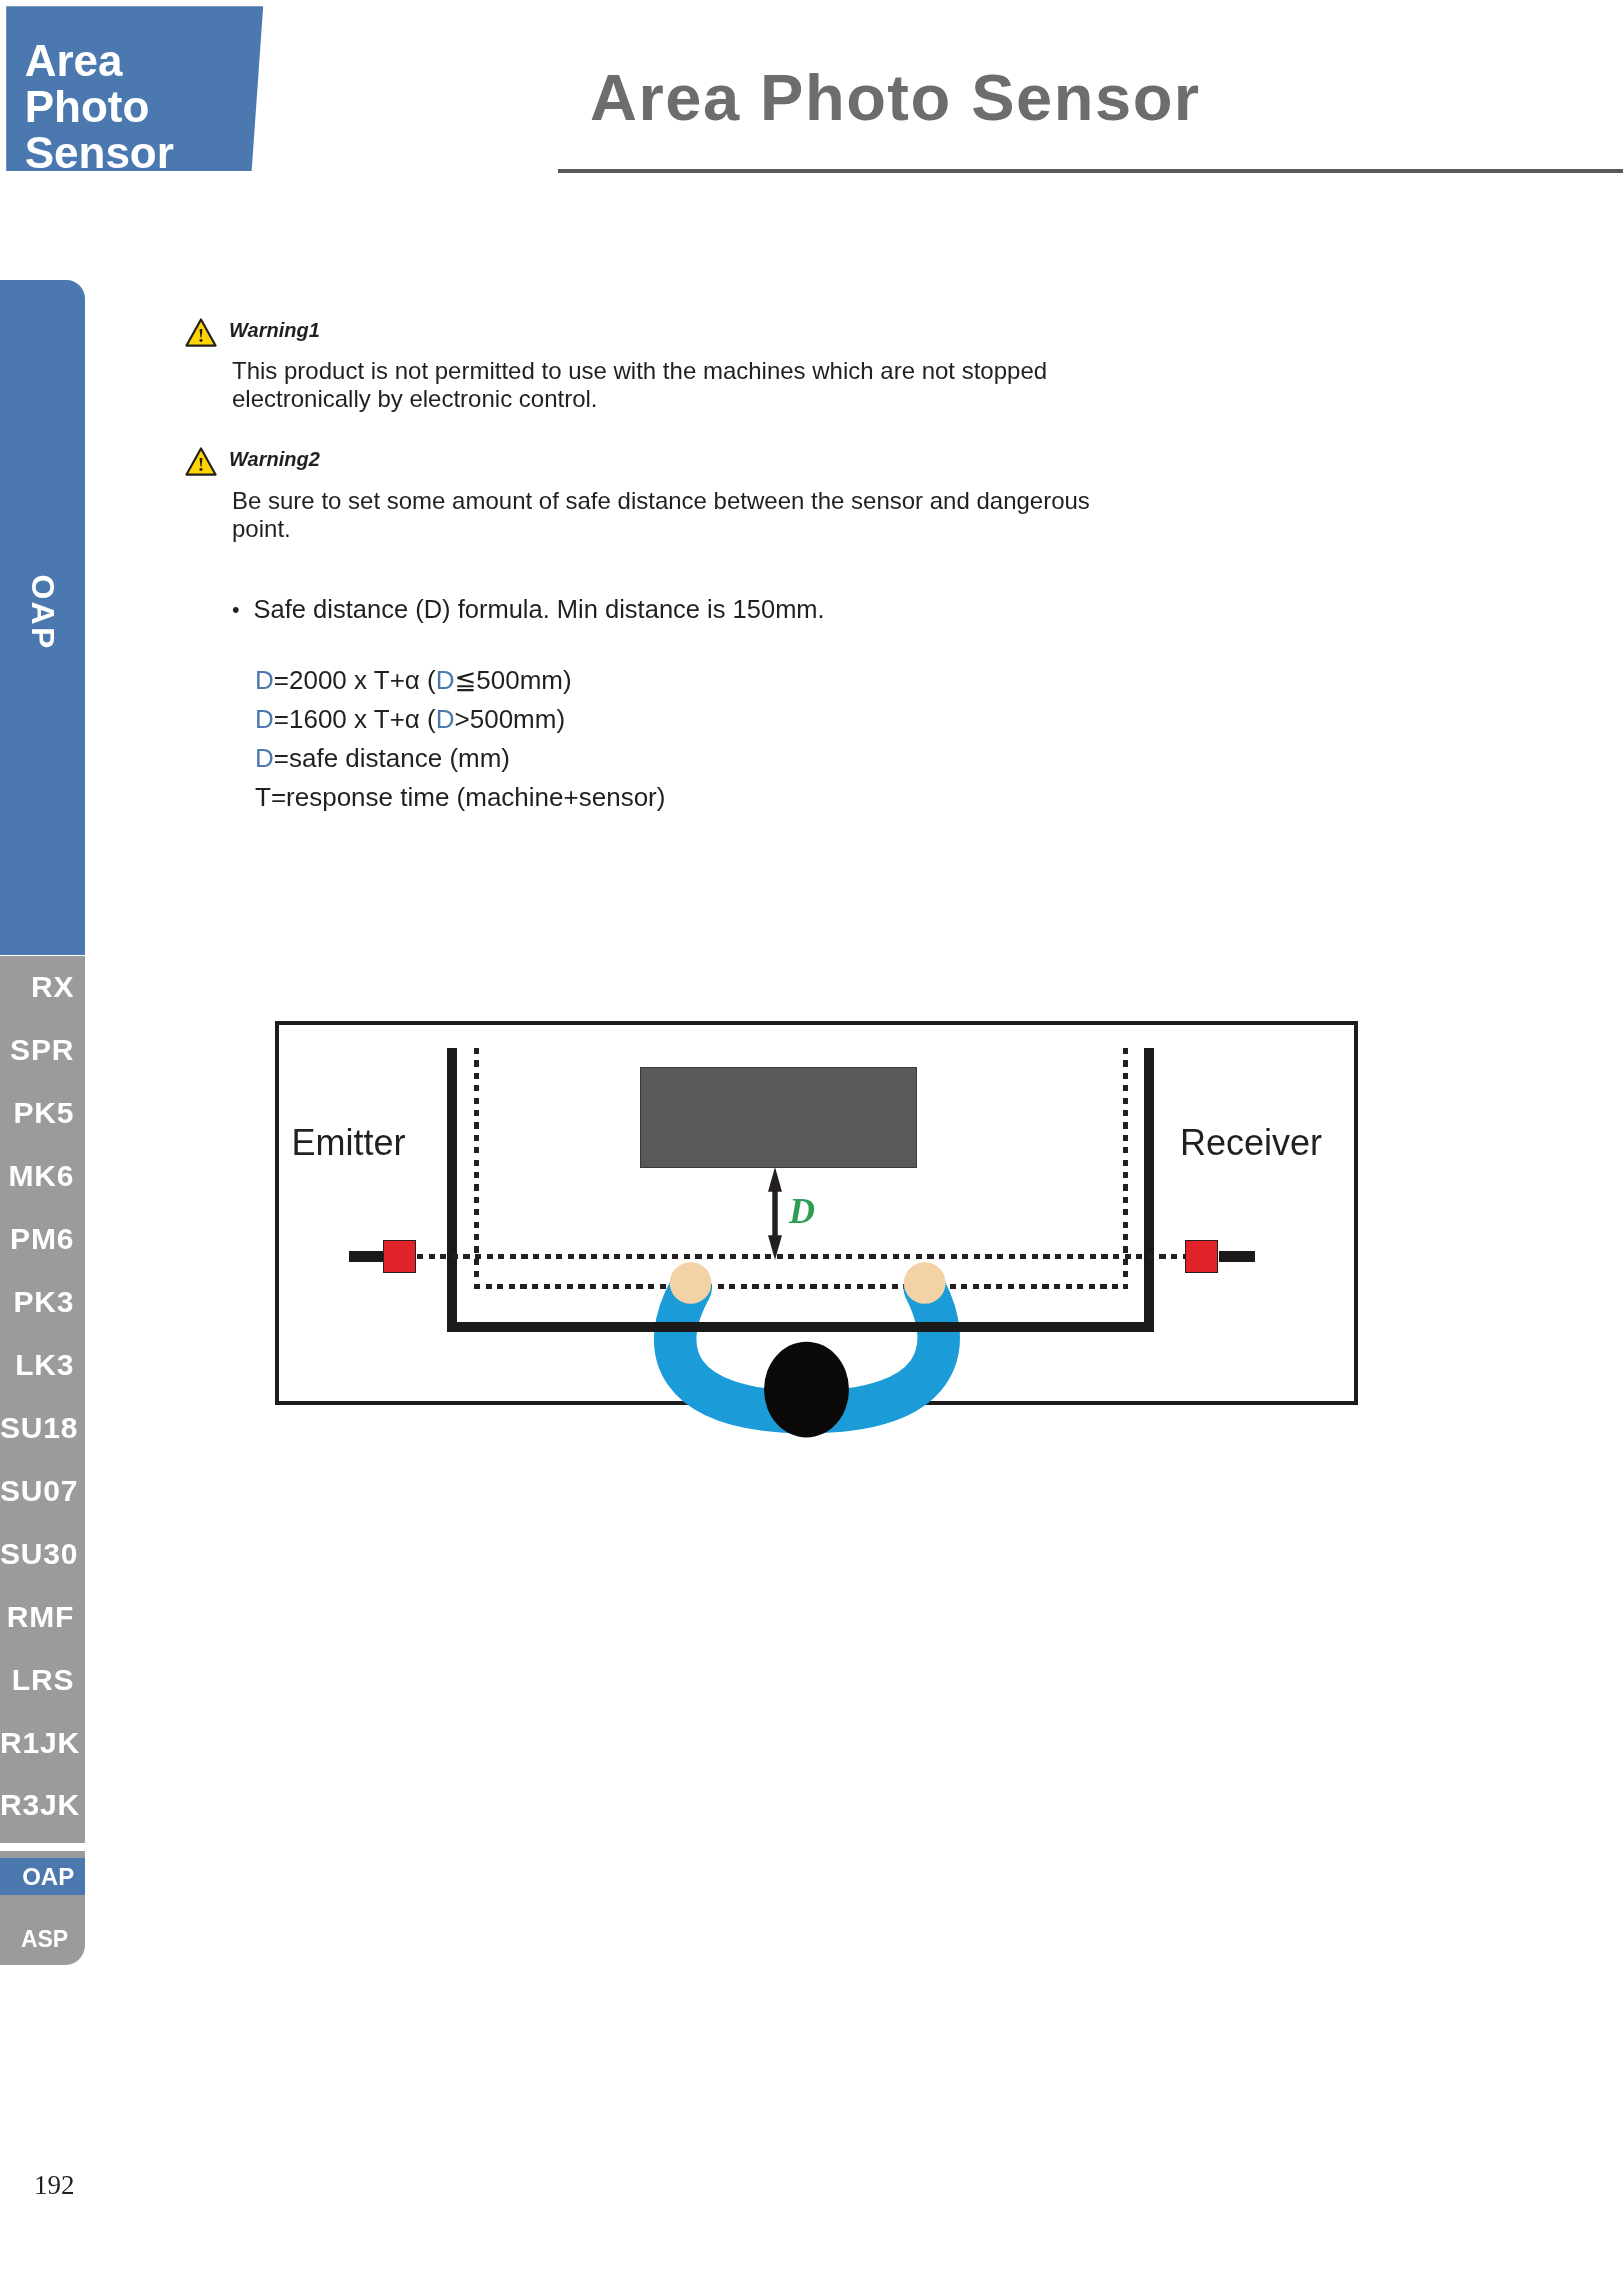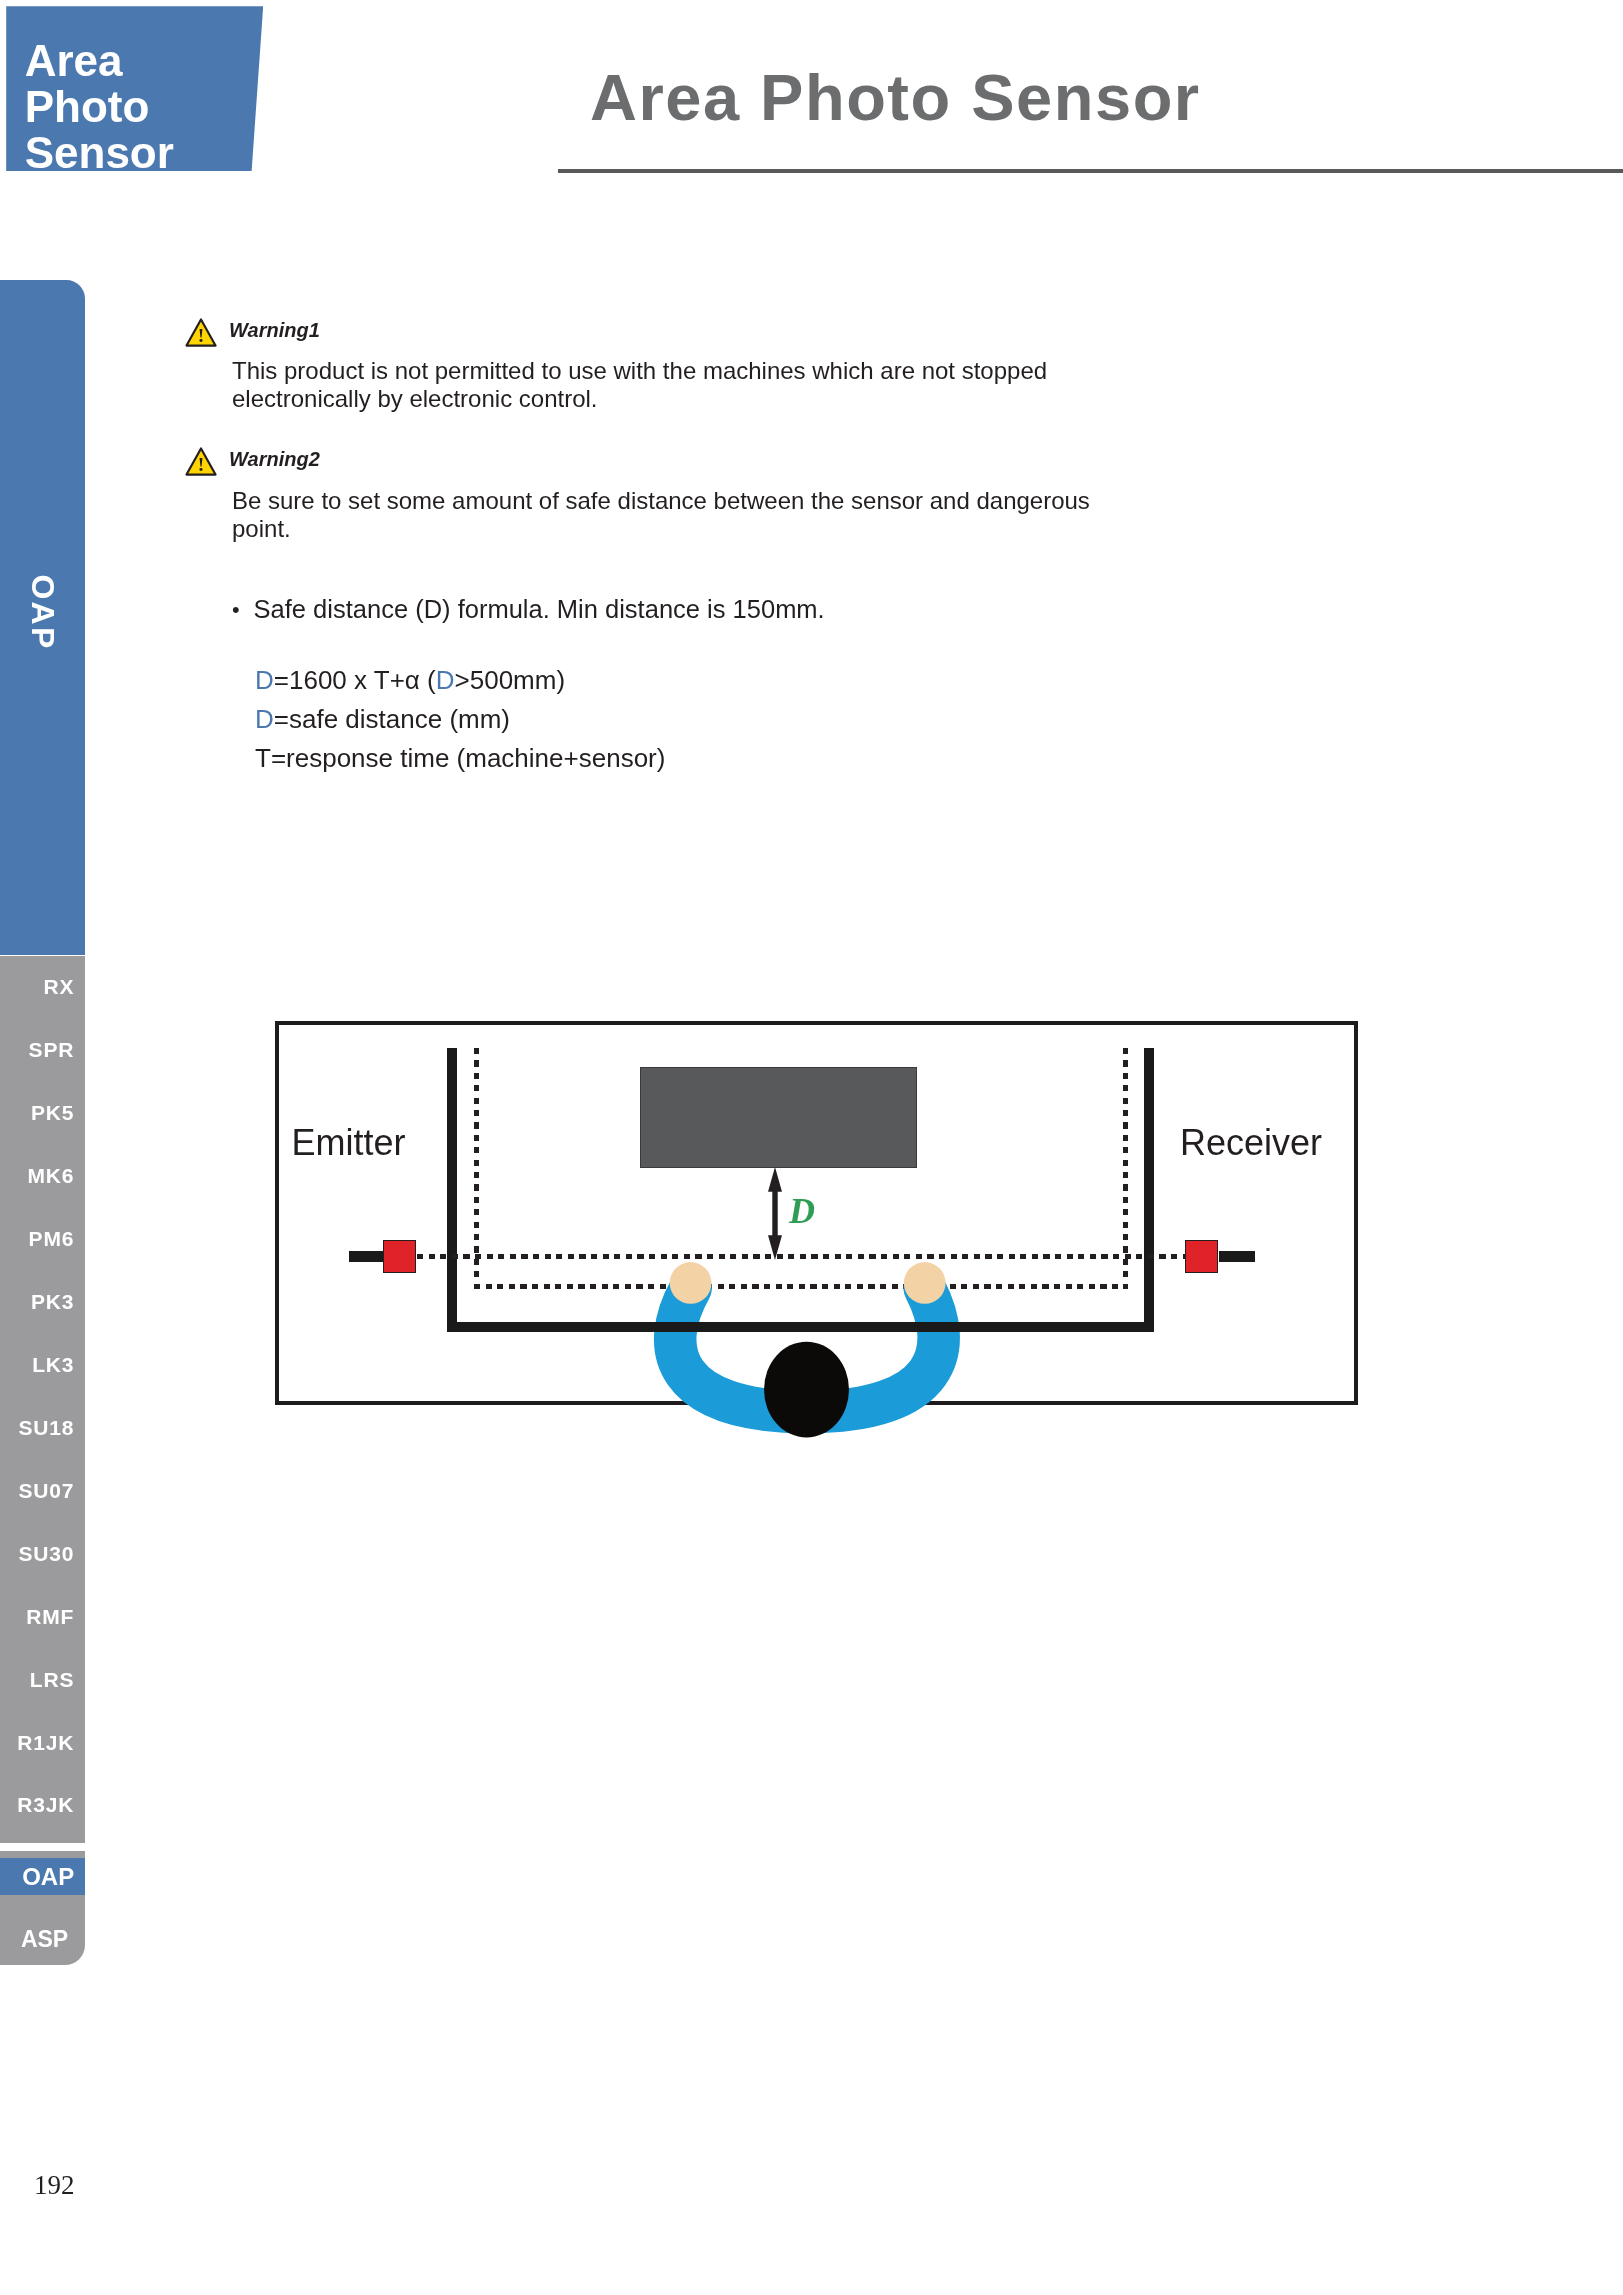--- a/index.html
+++ b/index.html
@@ -20,21 +20,21 @@
   
   .side-blue{position:absolute;left:0;top:280px;width:85px;height:675px;background:#4b79af;
              border-top-right-radius:18.5px;}
   .oap-vertical{position:absolute;left:0;top:274px;width:85px;height:116px;display:flex;
                 align-items:center;justify-content:center;}
   .oap-vertical span{transform:rotate(90deg);color:#ffffff;font-size:32px;font-weight:bold;letter-spacing:2.3px;white-space:nowrap;}
   .side-gray{position:absolute;left:0;top:956px;width:85px;height:1009px;background:#9b9b9d;
              border-bottom-right-radius:20px;}
   .side-tabs{position:absolute;left:0;top:0;width:85px;height:881px;display:flex;flex-direction:column;
              justify-content:space-around;}
-  .side-tab{color:#ffffff;font-size:21px;font-weight:bold;text-align:right;padding-right:10.8px;letter-spacing:0.8px;}
+  .side-tab{color:#ffffff;font-size:30px;font-weight:bold;text-align:right;padding-right:10.8px;letter-spacing:0.8px;}
   .side-divider{position:absolute;left:0;top:887px;width:85px;height:7.7px;background:#ffffff;}
   .side-active{position:absolute;left:0;top:902px;width:85px;height:37px;background:#4b79af;
                color:#ffffff;font-size:24px;font-weight:bold;text-align:right;line-height:37px;padding-right:10.8px;box-sizing:border-box;}
   .side-last{position:absolute;left:0;top:964px;width:79px;height:39px;color:#ffffff;font-size:23px;
              font-weight:bold;text-align:right;line-height:39px;padding-right:10.8px;box-sizing:border-box;}
 
   
   .warn-head{position:absolute;font-size:20px;font-weight:600;font-style:italic;}
   .warn-icon{position:absolute;width:32px;height:29px;}
   .body-text{position:absolute;font-size:24px;line-height:28px;}
@@ -124,20 +124,21 @@
   <div class="body-text" style="left:232px;top:487px;">
     <div>Be sure to set some amount of safe distance between the sensor and dangerous</div>
     <div>point.</div>
   </div>
 
   <div class="bullet-line">
     <span class="marker">•</span><span>Safe distance (D) formula. Min distance is 150mm.</span>
   </div>
 
   <div class="formulas">
+    <div><span class="blue">D</span><span>=2000 x T+α (</span><span class="blue">D</span><span>≦500mm)</span></div>
     <div><span class="blue">D</span><span>=1600 x T+α (</span><span class="blue">D</span><span>&gt;500mm)</span></div>
     <div><span class="blue">D</span><span>=safe distance (mm)</span></div>
     <div><span>T=response time (machine+sensor)</span></div>
   </div>
 
   <div class="diagram">
     <div class="dg-label" style="left:12.4px;top:97px;">Emitter</div>
     <div class="dg-label" style="left:901px;top:97px;">Receiver</div>
 
     <div class="guard" style="left:168px;top:23px;width:10px;height:284px;"></div>

